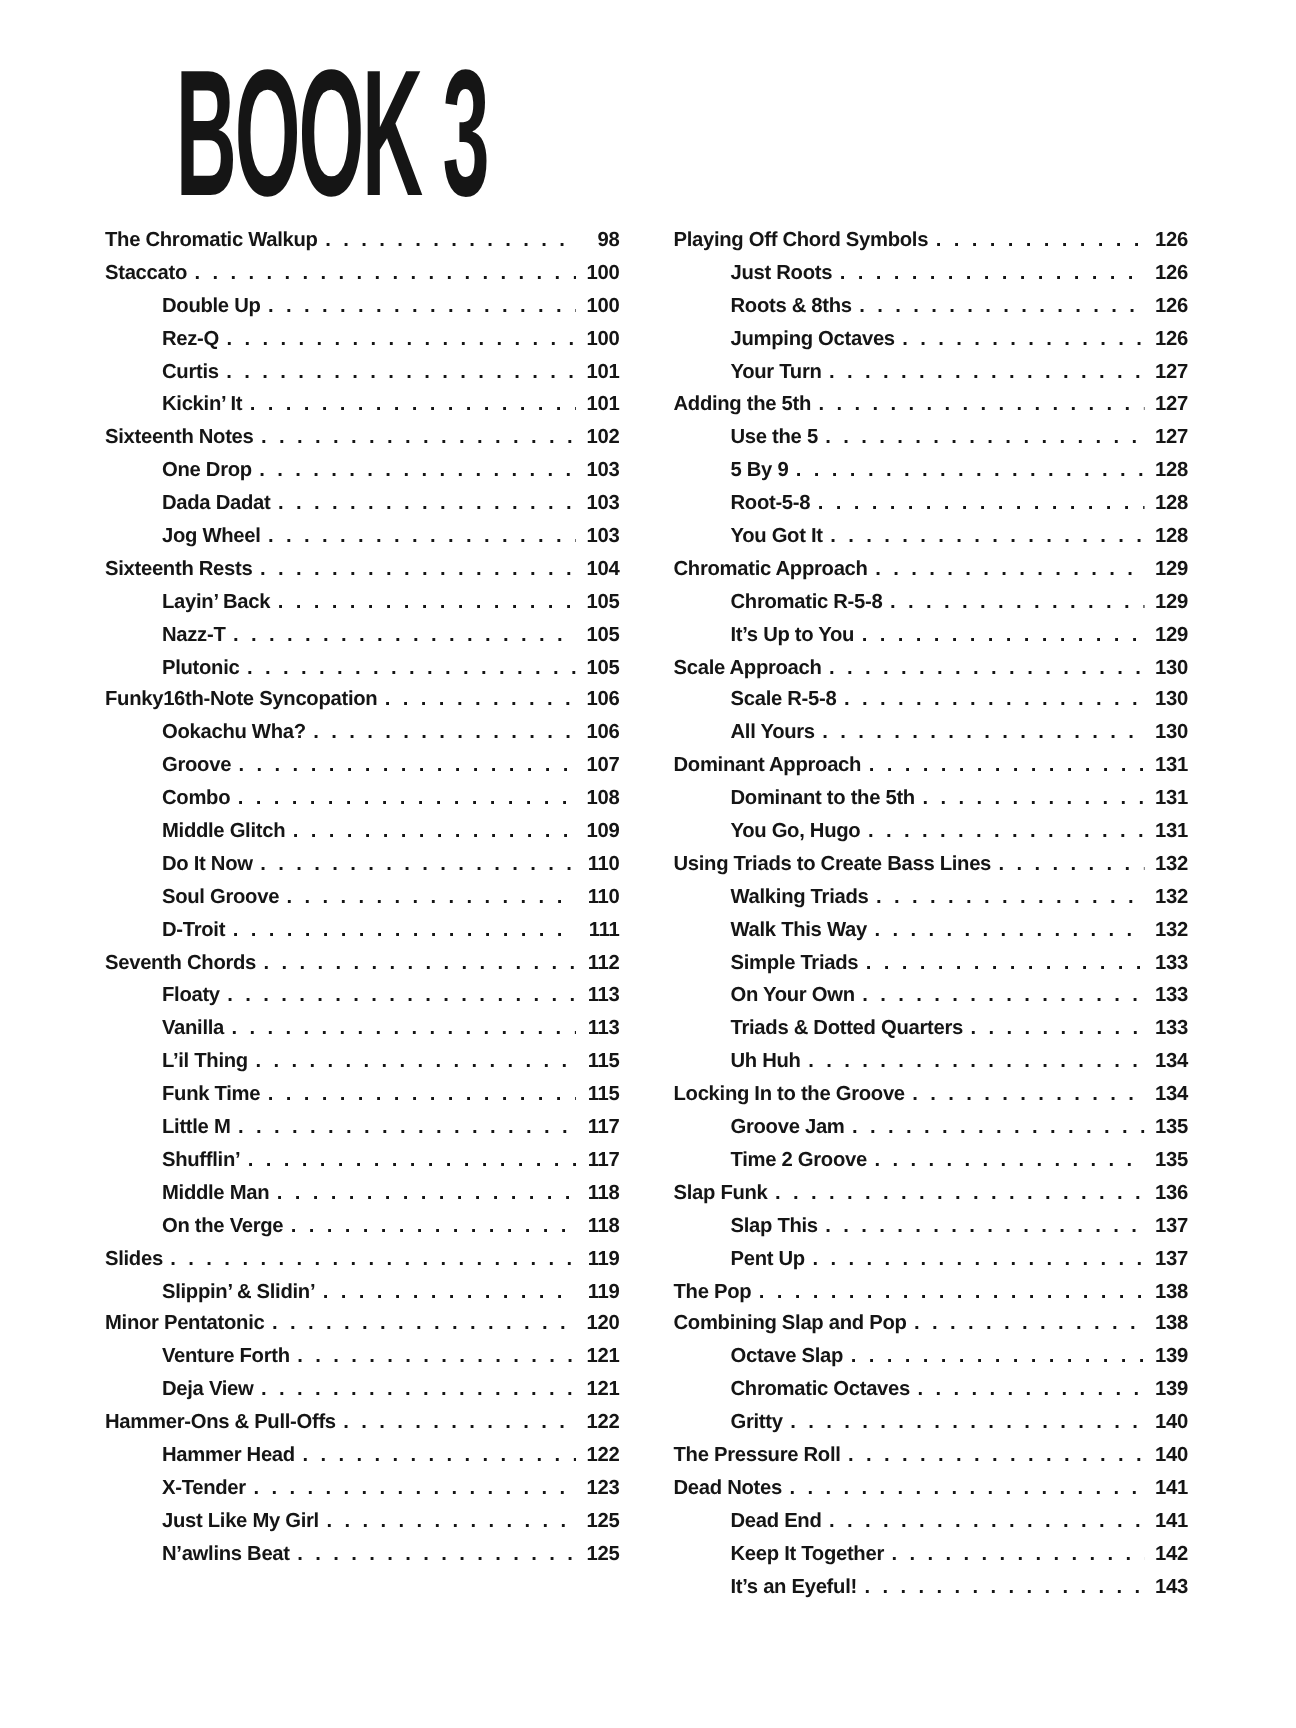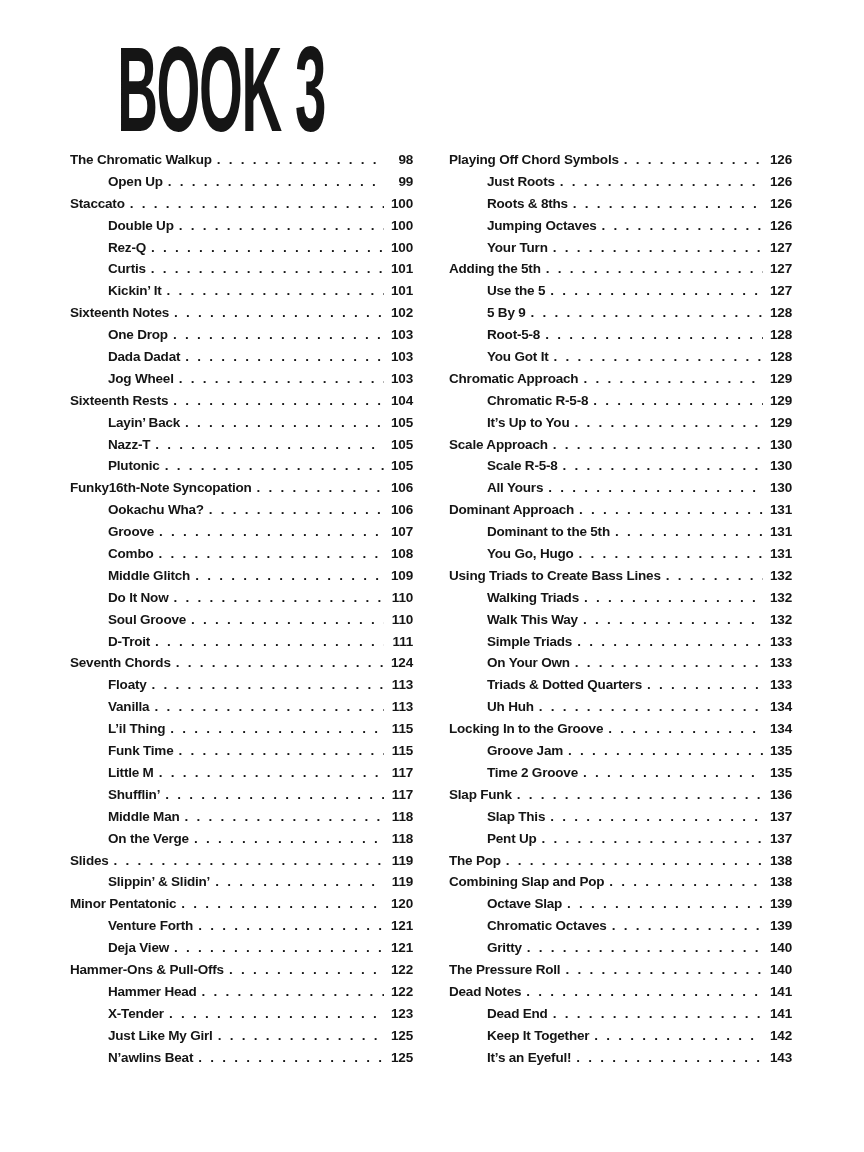--- a/index.html
+++ b/index.html
@@ -93,25 +93,20 @@
     <span class="book-title">BOOK 3</span>
   </div>
 
   <div class="toc-wrap">
     <div class="toc-col">
         <div class="toc-row">
           <span class="toc-label">The Chromatic Walkup</span>
           <span class="toc-leader"></span>
           <span class="toc-page">98</span>
         </div>
-        <div class="toc-row indented">
-          <span class="toc-label">Open Up</span>
-          <span class="toc-leader"></span>
-          <span class="toc-page">99</span>
-        </div>
         <div class="toc-row">
           <span class="toc-label">Staccato</span>
           <span class="toc-leader"></span>
           <span class="toc-page">100</span>
         </div>
         <div class="toc-row indented">
           <span class="toc-label">Double Up</span>
           <span class="toc-leader"></span>
           <span class="toc-page">100</span>
         </div>
@@ -206,21 +201,21 @@
           <span class="toc-page">110</span>
         </div>
         <div class="toc-row indented">
           <span class="toc-label">D-Troit</span>
           <span class="toc-leader"></span>
           <span class="toc-page">111</span>
         </div>
         <div class="toc-row">
           <span class="toc-label">Seventh Chords</span>
           <span class="toc-leader"></span>
-          <span class="toc-page">124</span>
+          <span class="toc-page">112</span>
         </div>
         <div class="toc-row indented">
           <span class="toc-label">Floaty</span>
           <span class="toc-leader"></span>
           <span class="toc-page">113</span>
         </div>
         <div class="toc-row indented">
           <span class="toc-label">Vanilla</span>
           <span class="toc-leader"></span>
           <span class="toc-page">113</span>

